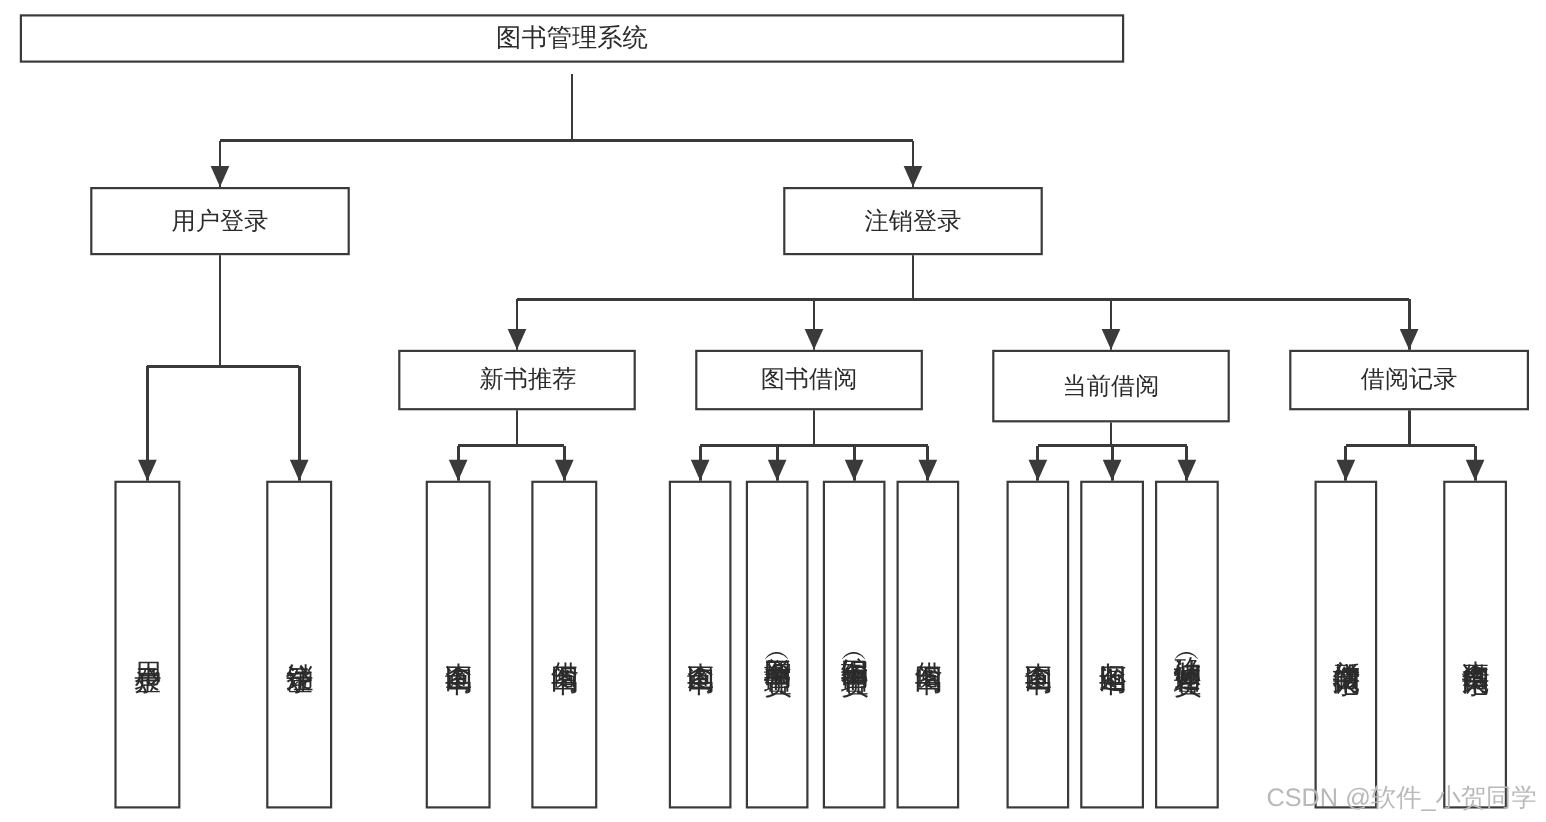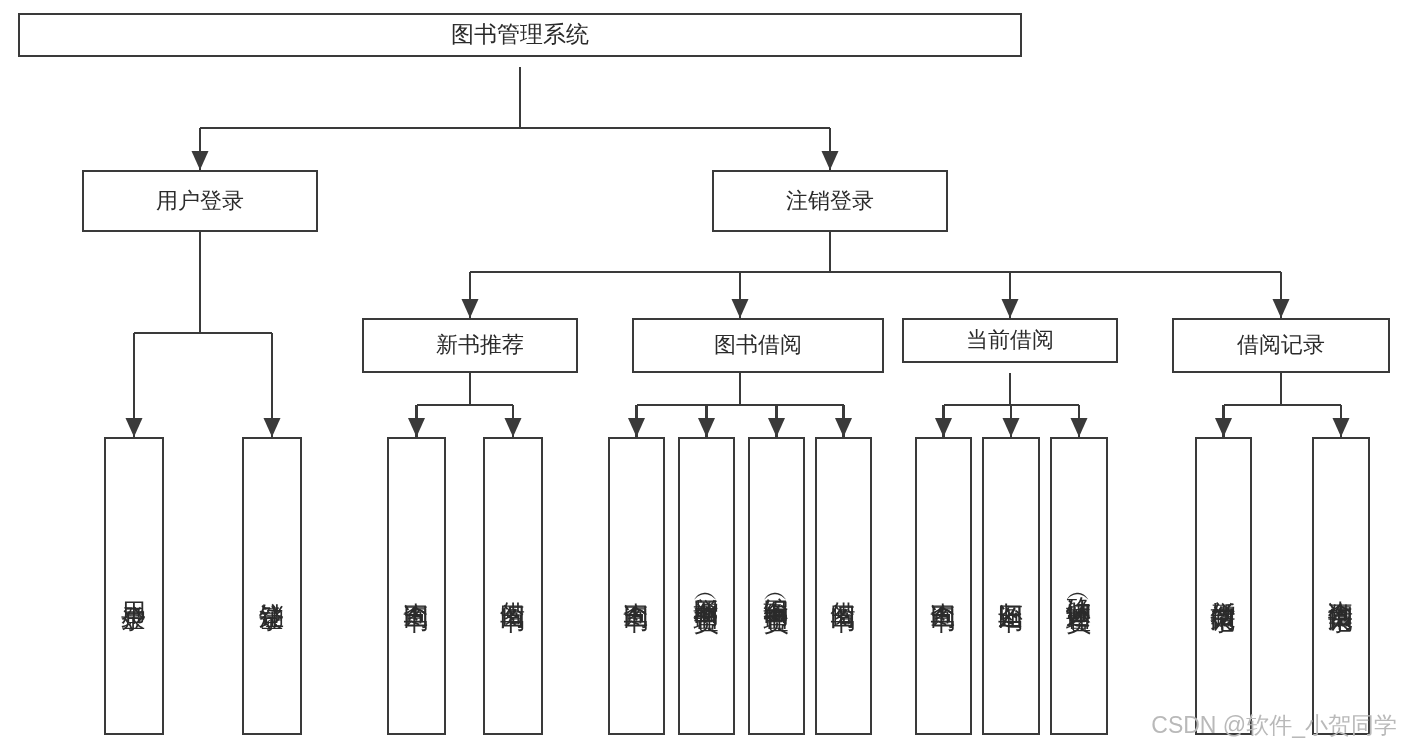--- a/index.html
+++ b/index.html
@@ -127,24 +127,24 @@
       </div>
       <div class="node horizontal" style="left: 82px; top: 170px; width: 236px; height: 62px; border-color: rgb(58, 58, 58);">
         <span class="node-label" style="color: rgb(43, 43, 43);">用户登录</span>
       </div>
       <div class="node horizontal" style="left: 712px; top: 170px; width: 236px; height: 62px; border-color: rgb(58, 58, 58);">
         <span class="node-label" style="color: rgb(43, 43, 43);">注销登录</span>
       </div>
       <div class="node horizontal" style="left: 362px; top: 318px; width: 216px; height: 55px; border-color: rgb(58, 58, 58);">
         <span class="node-label" style="color: rgb(43, 43, 43); margin-left: 20px;">新书推荐</span>
       </div>
-      <div class="node horizontal" style="left: 632px; top: 318px; width: 252px; height: 55px; border-color: rgb(58, 58, 58);">
+      <div class="node horizontal" style="left: 632px; top: 318px; width: 207px; height: 55px; border-color: rgb(58, 58, 58);">
         <span class="node-label" style="color: rgb(43, 43, 43);">图书借阅</span>
       </div>
-      <div class="node horizontal" style="left: 902px; top: 318px; width: 216px; height: 45px; border-color: rgb(58, 58, 58);">
+      <div class="node horizontal" style="left: 902px; top: 318px; width: 216px; height: 66px; border-color: rgb(58, 58, 58);">
         <span class="node-label" style="color: rgb(43, 43, 43);">当前借阅</span>
       </div>
       <div class="node horizontal" style="left: 1172px; top: 318px; width: 218px; height: 55px; border-color: rgb(58, 58, 58);">
         <span class="node-label" style="color: rgb(43, 43, 43);">借阅记录</span>
       </div>
       <div class="node vertical" style="left: 104px; top: 437px; width: 60px; height: 298px; border-color: rgb(58, 58, 58);">
         <span class="node-label" style="color: rgb(43, 43, 43);">用户登录</span>
       </div>
       <div class="node vertical" style="left: 242px; top: 437px; width: 60px; height: 298px; border-color: rgb(58, 58, 58);">
         <span class="node-label" style="color: rgb(43, 43, 43);">注销登录</span>

